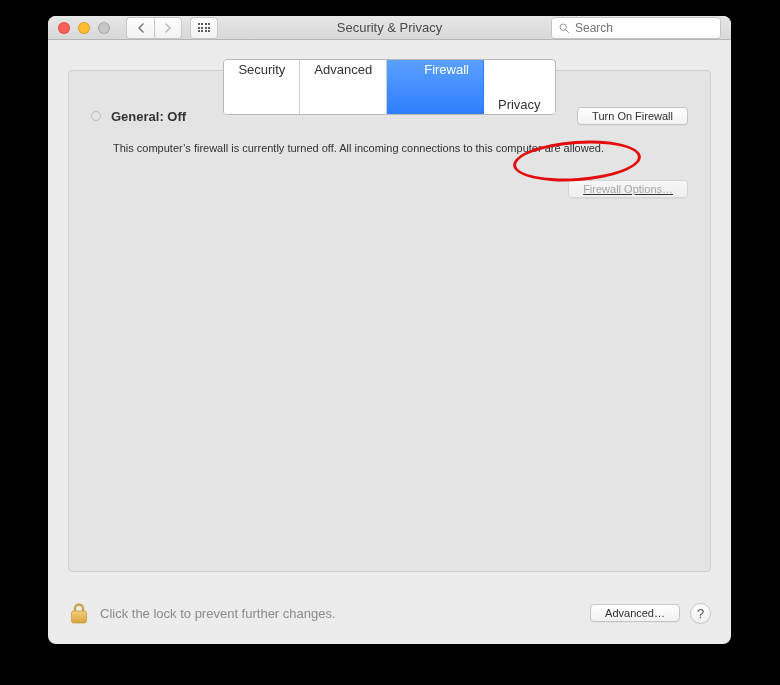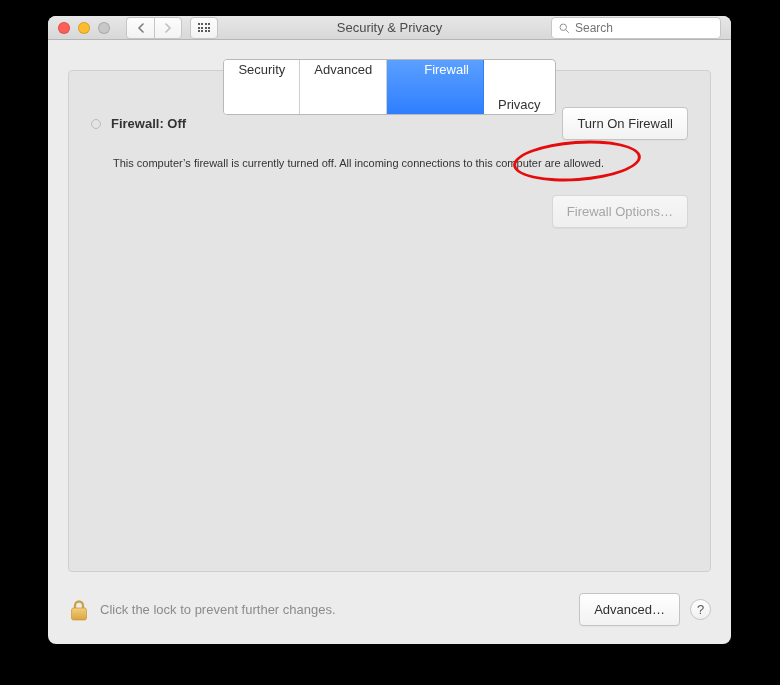--- a/index.html
+++ b/index.html
@@ -103,33 +103,33 @@
   .status-row { display: flex; align-items: center; gap: 10px; margin-top: 8px; }
   .status-dot {
     width: 10px; height: 10px; border-radius: 50%;
     background: #e4e4e4; border: 1px solid #bcbcbc;
   }
   .status-label { font-weight: 600; font-size: 13px; flex: 1; }
   .btn {
     background: linear-gradient(#ffffff,#f2f2f2);
     border: 1px solid #c4c4c4;
     border-radius: 4px;
-    padding: 8px 14px;
-    font-size: 13px;
+    padding: 2px 14px;
+    font-size: 11px;
     color: #303030;
     box-shadow: 0 1px 0 rgba(0,0,0,0.03);
     white-space: nowrap;
   }
   .btn.disabled {
     color: #a6a6a6;
     background: linear-gradient(#f6f6f6,#efefef);
     border-color: #d6d6d6;
   }
   .desc { margin: 16px 0 0 22px; font-size: 11px; color: #333; max-width: 560px; line-height: 1.35; }
-  .opts-row { display: flex; justify-content: flex-end; margin-top: 24px; }
+  .opts-row { display: flex; justify-content: flex-end; margin-top: 24px; text-decoration: underline; }
   
   .footer {
     position: absolute; left: 20px; right: 20px; bottom: 18px;
     display: flex; align-items: center; gap: 10px;
   }
   .lock-icon { width: 22px; height: 26px; }
   .footer-text { color: #8b8b8b; font-size: 13px; flex: 1; }
   .help {
     width: 21px; height: 21px; border-radius: 50%;
     background: linear-gradient(#ffffff,#f0f0f0);
@@ -201,21 +201,21 @@
         <div class="tab">Security</div>
         <div class="tab">Advanced</div>
         <div class="tab active">Firewall</div>
         <div class="tab">Privacy</div>
       </div>
     </div>
 
     <div class="panel">
       <div class="status-row">
         <div class="status-dot"></div>
-        <div class="status-label">Firewall: Off</div>
+        <div class="status-label">General: Off</div>
         <button class="btn">Turn On Firewall</button>
       </div>
       <div class="desc">This computer’s firewall is currently turned off. All incoming connections to this computer are allowed.</div>
       <div class="opts-row">
         <button class="btn disabled">Firewall Options…</button>
       </div>
     </div>
 
     <div class="footer">
       <svg class="lock-icon" viewBox="0 0 22 26">

